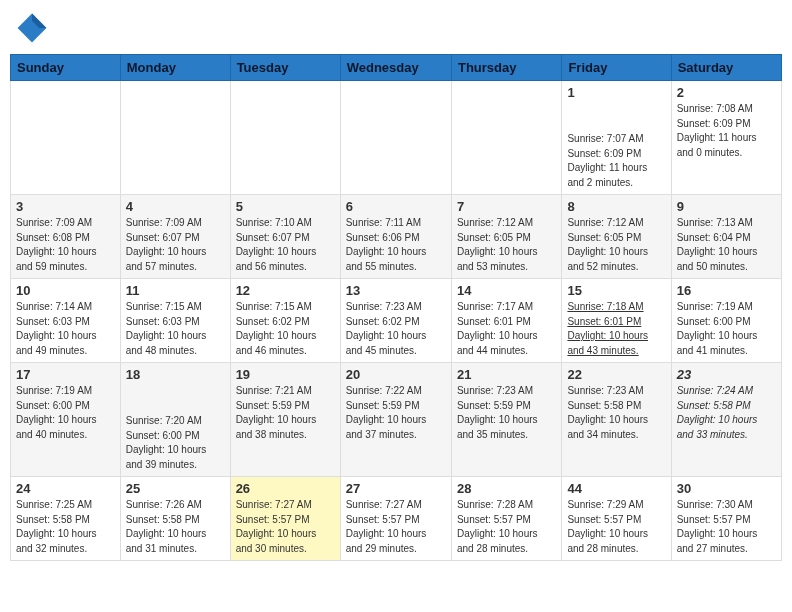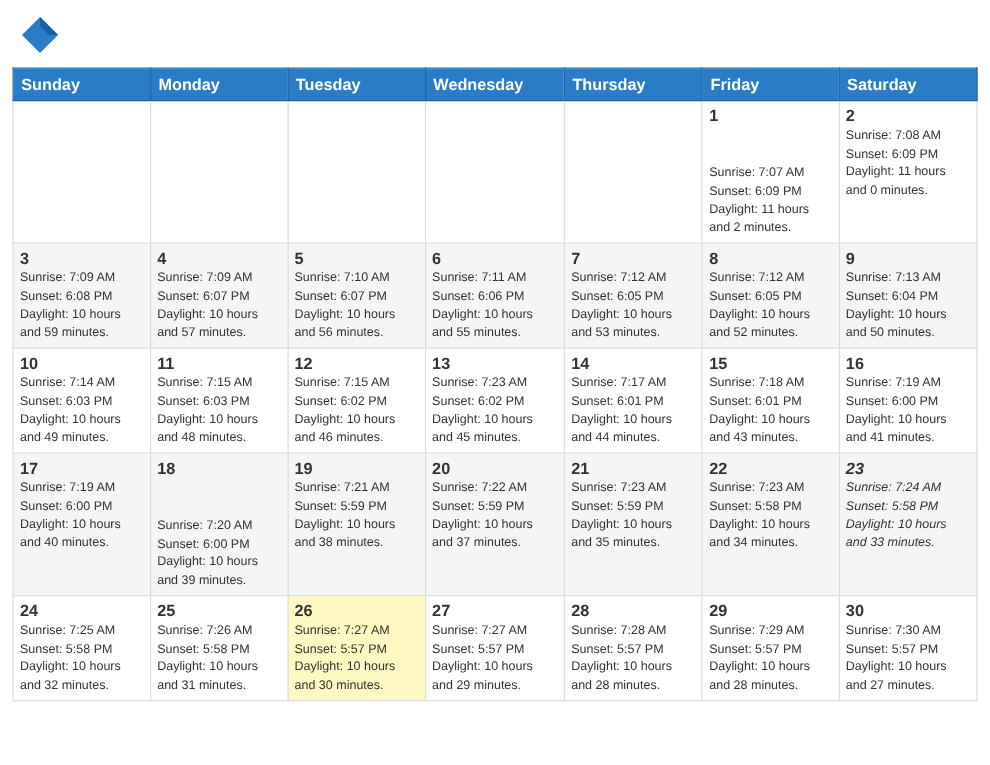--- a/index.html
+++ b/index.html
@@ -53,21 +53,21 @@
       font-size: 15px;
       color: #444;
     }
     .calendar {
       width: 100%;
       border-collapse: collapse;
       border: 1px solid #ccc;
     }
     .calendar th {
       background-color: #2a7cc7;
-      color: #ffffff;
+      color: #0f172a;
       font-size: 13px;
       font-weight: bold;
       padding: 5px 6px;
       text-align: left;
       border: 1px solid #1a6aaa;
     }
     .calendar td {
       vertical-align: top;
       padding: 4px 5px;
       font-size: 10.5px;
@@ -234,21 +234,21 @@
         </td>
         <td style="background-color: rgb(255, 255, 255);">
           <span class="day-num">14</span>
           <div class="day-info" style="white-space: pre-line;">Sunrise: 7:17 AM
 Sunset: 6:01 PM
 Daylight: 10 hours
 and 44 minutes.</div>
         </td>
         <td style="background-color: rgb(255, 255, 255);">
           <span class="day-num">15</span>
-          <div class="day-info" style="white-space: pre-line;">Sunrise: 7:18 AM
+          <div class="day-info" style="white-space: pre-line; text-decoration: underline;">Sunrise: 7:18 AM
 Sunset: 6:01 PM
 Daylight: 10 hours
 and 43 minutes.</div>
         </td>
         <td style="background-color: rgb(255, 255, 255);">
           <span class="day-num">16</span>
           <div class="day-info" style="white-space: pre-line;">Sunrise: 7:19 AM
 Sunset: 6:00 PM
 Daylight: 10 hours
 and 41 minutes.</div>
@@ -335,21 +335,21 @@
 and 29 minutes.</div>
         </td>
         <td style="background-color: rgb(255, 255, 255);">
           <span class="day-num">28</span>
           <div class="day-info" style="white-space: pre-line;">Sunrise: 7:28 AM
 Sunset: 5:57 PM
 Daylight: 10 hours
 and 28 minutes.</div>
         </td>
         <td style="background-color: rgb(255, 255, 255);">
-          <span class="day-num">29</span>
+          <span class="day-num">44</span>
           <div class="day-info" style="white-space: pre-line;">Sunrise: 7:29 AM
 Sunset: 5:57 PM
 Daylight: 10 hours
 and 28 minutes.</div>
         </td>
         <td style="background-color: rgb(255, 255, 255);">
           <span class="day-num">30</span>
           <div class="day-info" style="white-space: pre-line;">Sunrise: 7:30 AM
 Sunset: 5:57 PM
 Daylight: 10 hours

